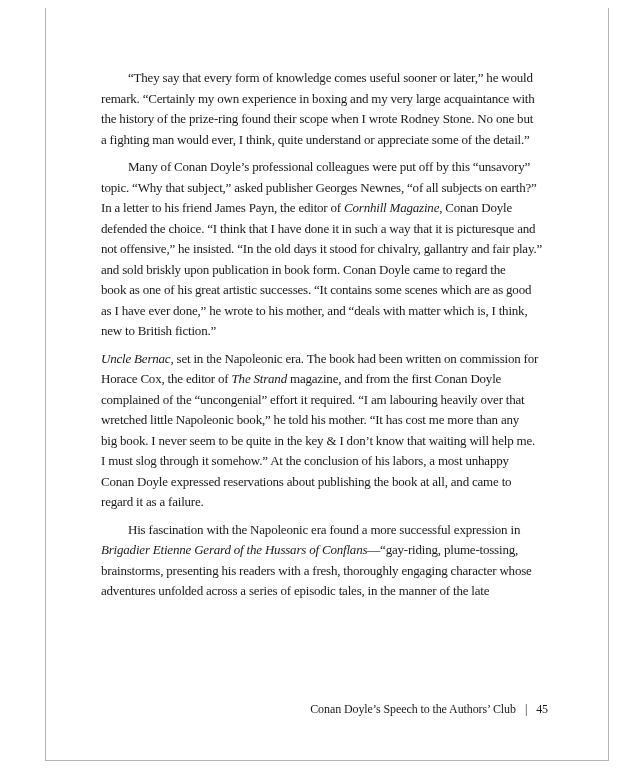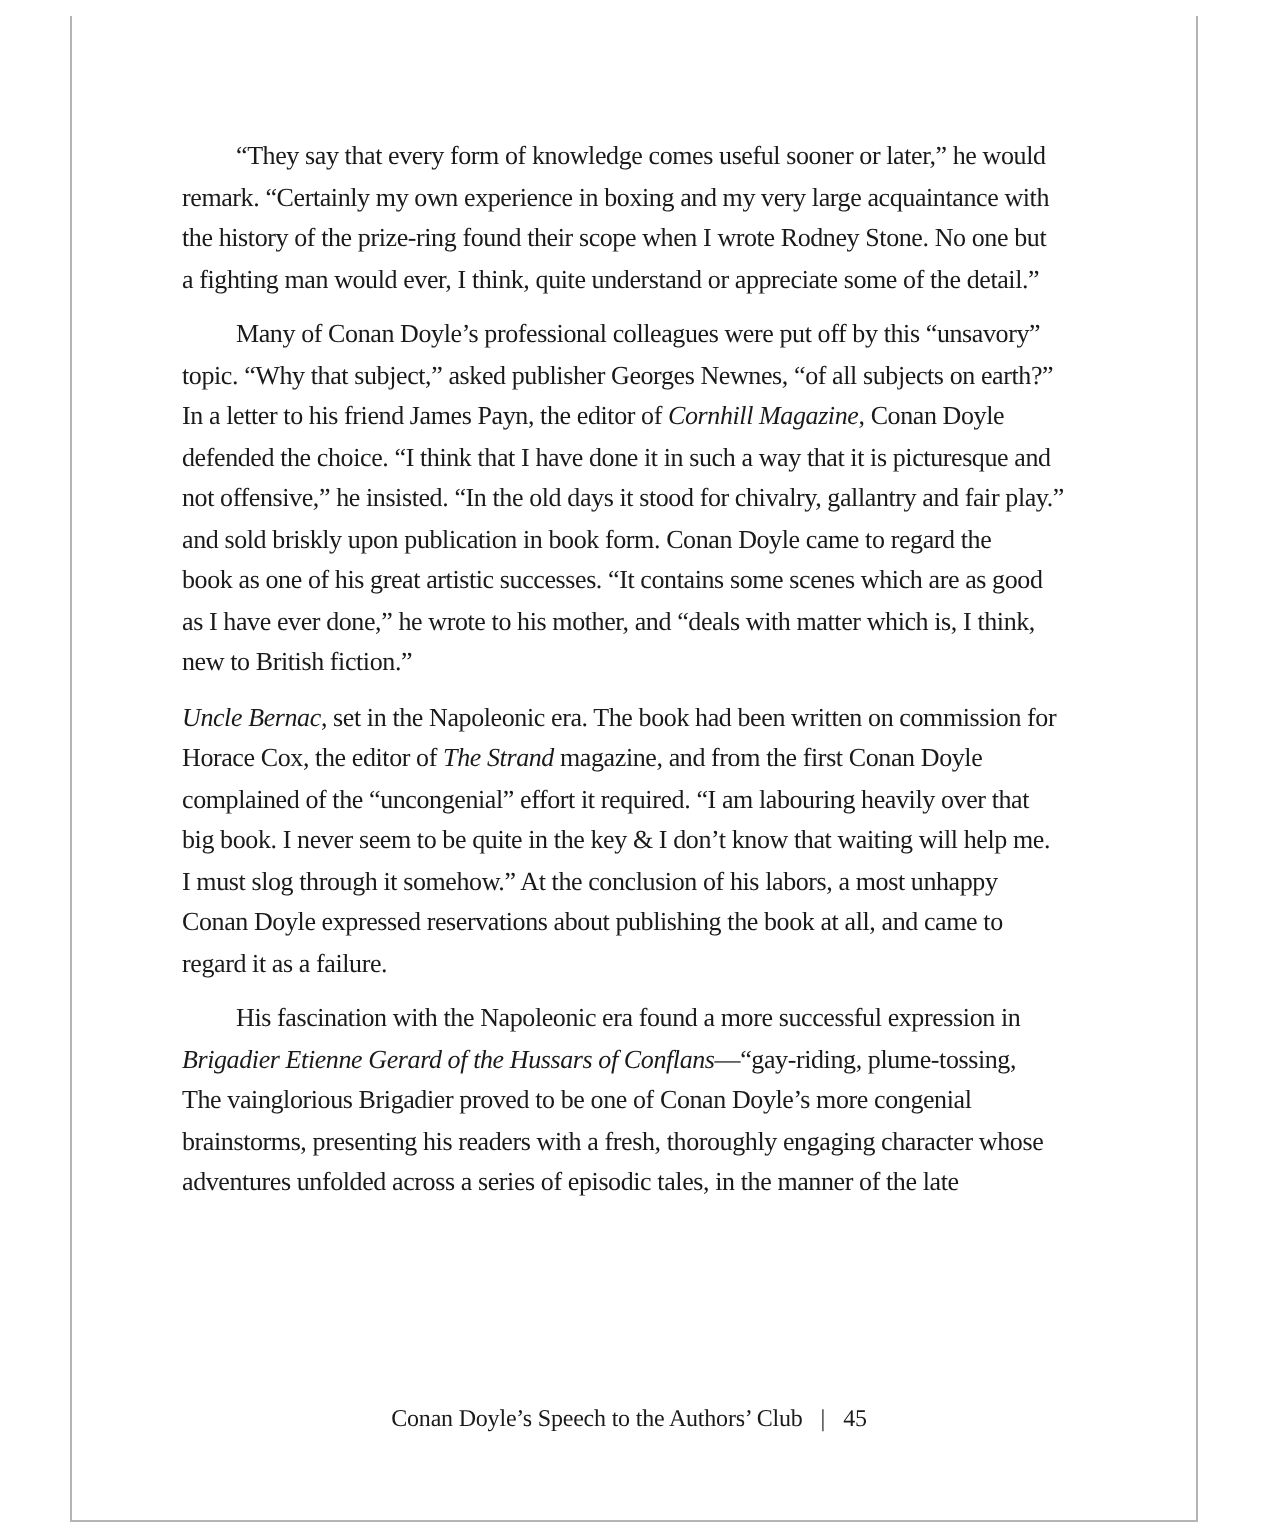--- a/index.html
+++ b/index.html
@@ -5,21 +5,21 @@
   html, body {
     margin: 0;
     padding: 0;
     width: 632px;
     height: 768px;
     background: #ffffff;
     overflow: hidden;
   }
   .page {
     position: absolute;
-    left: 35px;
+    left: 45px;
     top: 8px;
     width: 564px;
     height: 753px;
     background: #ffffff;
     border-left: 1px solid var(--border-color, #b4b4b4);
     border-right: 1px solid var(--border-color, #b4b4b4);
     border-bottom: 1px solid var(--border-color, #ababab);
     box-sizing: border-box;
   }
   .content {
@@ -45,21 +45,21 @@
     padding-left: 27px;
   }
   .it {
     font-style: italic;
   }
   .footer {
     position: absolute;
     left: 55px;
     top: 694px;
     width: 447px;
-    text-align: center;
+    text-align: right;
     font-family: "Liberation Serif", "DejaVu Serif", serif;
     font-size: 12px;
     letter-spacing: -0.1px;
     color: var(--text-color, #1a1a1a);
     white-space: nowrap;
   }
   .footer .sep {
     display: inline-block;
     margin: 0 9px;
   }
@@ -86,29 +86,29 @@
         <div class="line"><span>not offensive,” he insisted. “In the old days it stood for chivalry, gallantry and fair play.”</span></div>
         <div class="line"><span>and sold briskly upon publication in book form. Conan Doyle came to regard the</span></div>
         <div class="line"><span>book as one of his great artistic successes. “It contains some scenes which are as good</span></div>
         <div class="line"><span>as I have ever done,” he wrote to his mother, and “deals with matter which is, I think,</span></div>
         <div class="line"><span>new to British fiction.”</span></div>
       </div>
       <div class="para">
         <div class="line"><span class="it">Uncle Bernac</span><span>, set in the Napoleonic era. The book had been written on commission for</span></div>
         <div class="line"><span>Horace Cox, the editor of </span><span class="it">The Strand</span><span> magazine, and from the first Conan Doyle</span></div>
         <div class="line"><span>complained of the “uncongenial” effort it required. “I am labouring heavily over that</span></div>
+        <div class="line"><span>wretched little Napoleonic book,” he told his mother. “It has cost me more than any</span></div>
         <div class="line"><span>big book. I never seem to be quite in the key &amp; I don’t know that waiting will help me.</span></div>
         <div class="line"><span>I must slog through it somehow.” At the conclusion of his labors, a most unhappy</span></div>
         <div class="line"><span>Conan Doyle expressed reservations about publishing the book at all, and came to</span></div>
         <div class="line"><span>regard it as a failure.</span></div>
       </div>
       <div class="para">
         <div class="line indent"><span>His fascination with the Napoleonic era found a more successful expression in</span></div>
         <div class="line"><span class="it">Brigadier Etienne Gerard of the Hussars of Conflans</span><span>—“gay-riding, plume-tossing,</span></div>
-        <div class="line"><span>The vainglorious Brigadier proved to be one of Conan Doyle’s more congenial</span></div>
         <div class="line"><span>brainstorms, presenting his readers with a fresh, thoroughly engaging character whose</span></div>
         <div class="line"><span>adventures unfolded across a series of episodic tales, in the manner of the late</span></div>
       </div>
     </div>
   <div class="footer">
     <span>Conan Doyle’s Speech to the Authors’ Club</span><span class="sep">|</span><span class="pagenum">45</span>
   </div>
 </div>
 
 </body></html>

